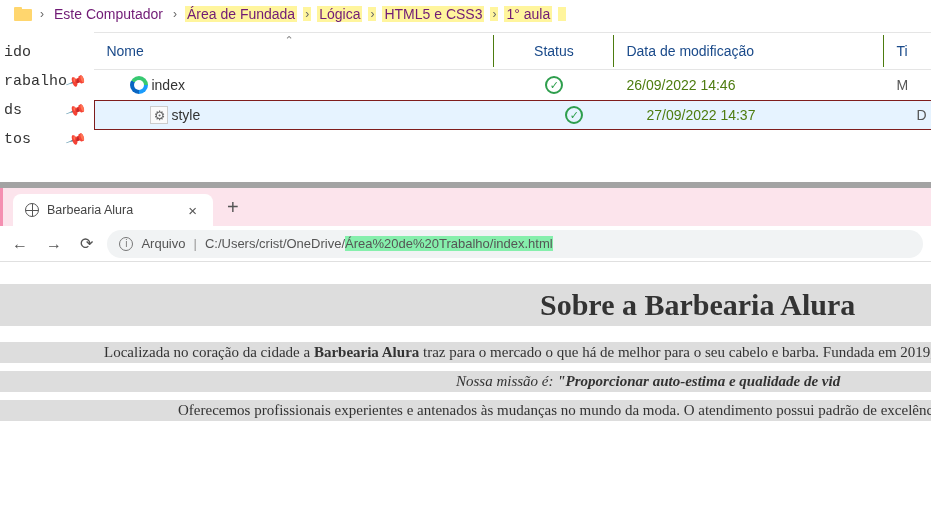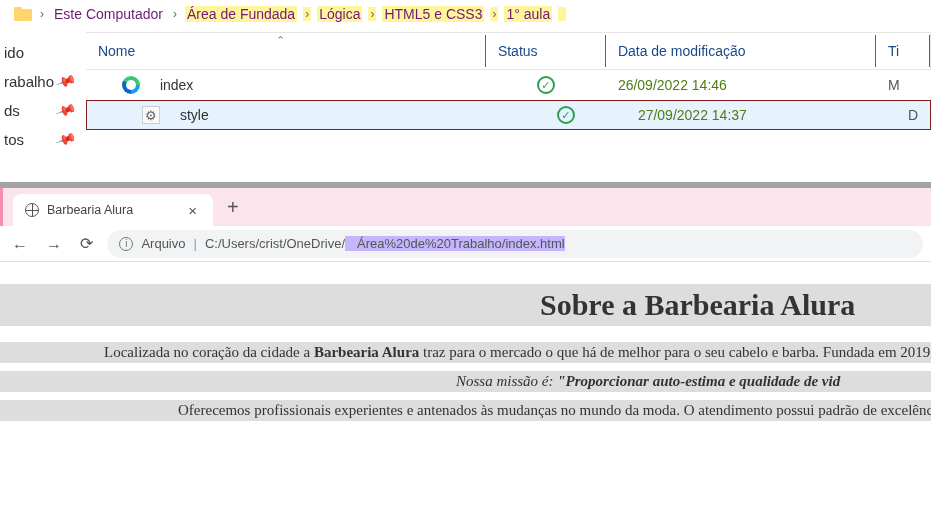--- a/index.html
+++ b/index.html
@@ -11,35 +11,35 @@
   .folder-icon { width: 18px; height: 14px; display: inline-block; position: relative; }
   .folder-icon::before { content: ""; position: absolute; top: 2px; left: 0; width: 18px; height: 12px; background: #ffd66e; border-radius: 1px; }
   .folder-icon::after { content: ""; position: absolute; top: 0; left: 0; width: 8px; height: 4px; background: #ffd66e; border-radius: 1px 1px 0 0; }
   .bc-sep { color: #666; font-size: 12px; padding: 0 2px; }
   .bc-item { color: #701a75; padding: 0 2px; }
   .bc-hl { background: #fff59d; }
 
   .columns-row { display: flex; align-items: center; border: 1px solid #e5e5e5; border-left: none; height: 38px; margin-left: 120px; }
   .col { padding: 8px 12px; color: #1a4a8a; font-size: 14px; border-right: 1px solid #4d7c0f; }
   .col.name { flex: 0 0 400px; position: relative; }
-  .col.status { flex: 0 0 120px; }
+  .col.status { flex: 0 0 120px; text-align: center; }
   .col.mod { flex: 0 0 270px; }
   .col.type { flex: 1; }
   .sort-caret { position: absolute; left: 190px; top: -1px; font-size: 11px; color: #888; }
 
   .explorer-body { display: flex; }
-  .sidebar { width: 120px; padding-top: 6px; }
+  .sidebar { width: 120px; padding-top: 6px; font-family: Liberation Mono, monospace; }
   .sidebar-item { display: flex; align-items: center; justify-content: space-between; padding: 6px 10px 6px 4px; color: #333; font-size: 15px; }
   .pin { color: #888; font-size: 14px; transform: rotate(25deg); display: inline-block; }
 
   .files { flex: 1; }
   .file-row { display: flex; align-items: center; height: 30px; }
   .file-row.selected { background: #e6f3ff; border: 1px solid #7f1d1d; padding-left: 19px; }
   .fcell { padding: 4px 12px; }
-  .fcell.name { flex: 0 0 400px; display: flex; align-items: center; gap: 20px; padding-left: 36px; }
+  .fcell.name { flex: 0 0 400px; display: flex; align-items: center; gap: 3px; padding-left: 36px; }
   .fcell.status { flex: 0 0 120px; display: flex; justify-content: center; }
   .fcell.mod { flex: 0 0 270px; color: #4d7c0f; }
   .fcell.type { flex: 1; color: #555; }
 
   .edge-icon { width: 18px; height: 18px; display: inline-block; border-radius: 50%; background: conic-gradient(#37c971 0 90deg, #1b9cfc 90deg 180deg, #0a66c2 180deg 300deg, #37c971 300deg 360deg); position: relative; }
   .edge-icon::after { content: ""; position: absolute; top: 4px; left: 4px; width: 10px; height: 10px; background: #fff; border-radius: 50%; }
   .gear-icon { width: 18px; height: 18px; display: inline-flex; align-items: center; justify-content: center; color: #666; font-size: 13px; border: 1px solid #ccc; background: #fafafa; }
   .gear-icon::before { content: "⚙"; }
 
   .status-check { width: 18px; height: 18px; border: 2px solid #2e9e4d; border-radius: 50%; display: inline-flex; align-items: center; justify-content: center; color: #2e9e4d; font-size: 11px; }
@@ -54,21 +54,21 @@
   .tab-title { flex: 1; font-size: 12.5px; color: #444; }
   .tab-close { color: #555; font-size: 15px; padding: 0 4px; }
   .tab-add { color: #555; font-size: 20px; padding: 0 14px; }
 
   .nav-bar { display: flex; align-items: center; height: 36px; background: #fff; border-bottom: 1px solid #e0e0e0; padding: 0 8px; gap: 10px; }
   .nav-btn { color: #555; font-size: 16px; padding: 0 4px; }
   .addr { flex: 1; display: flex; align-items: center; background: #f1f3f4; border-radius: 16px; height: 28px; padding: 0 12px; gap: 8px; font-size: 13px; color: #555; overflow: hidden; }
   .info-icon { width: 14px; height: 14px; border: 1px solid #777; border-radius: 50%; display: inline-flex; align-items: center; justify-content: center; font-size: 10px; color: #777; }
   .addr-sep { color: #999; }
   .addr-text { white-space: nowrap; }
-  .addr-hl { background: #c4b5fd; padding-left: 12px; }
+  .addr-hl { background: #86efac; }
 
   
   .page { padding-top: 22px; }
   .page h1 { font-family: "Times New Roman", serif; font-weight: bold; font-size: 30px; background: #ddd; text-align: center; padding: 4px 0; margin: 0 0 16px 0; width: 100%; padding-left: 540px; text-align: left; }
   .page h1 span { display: inline-block; }
   .para { font-family: "Times New Roman", serif; background: #ddd; padding: 2px 0 2px 0; margin: 8px 0; font-size: 15px; text-align: left; overflow: hidden; white-space: nowrap; }
   .para.p1 { padding-left: 104px; }
   .para.p2 { padding-left: 456px; font-style: italic; }
   .para.p2 .mission-tag { font-style: italic; }
   .para.p2 .mission-quote { font-weight: bold; font-style: italic; }

